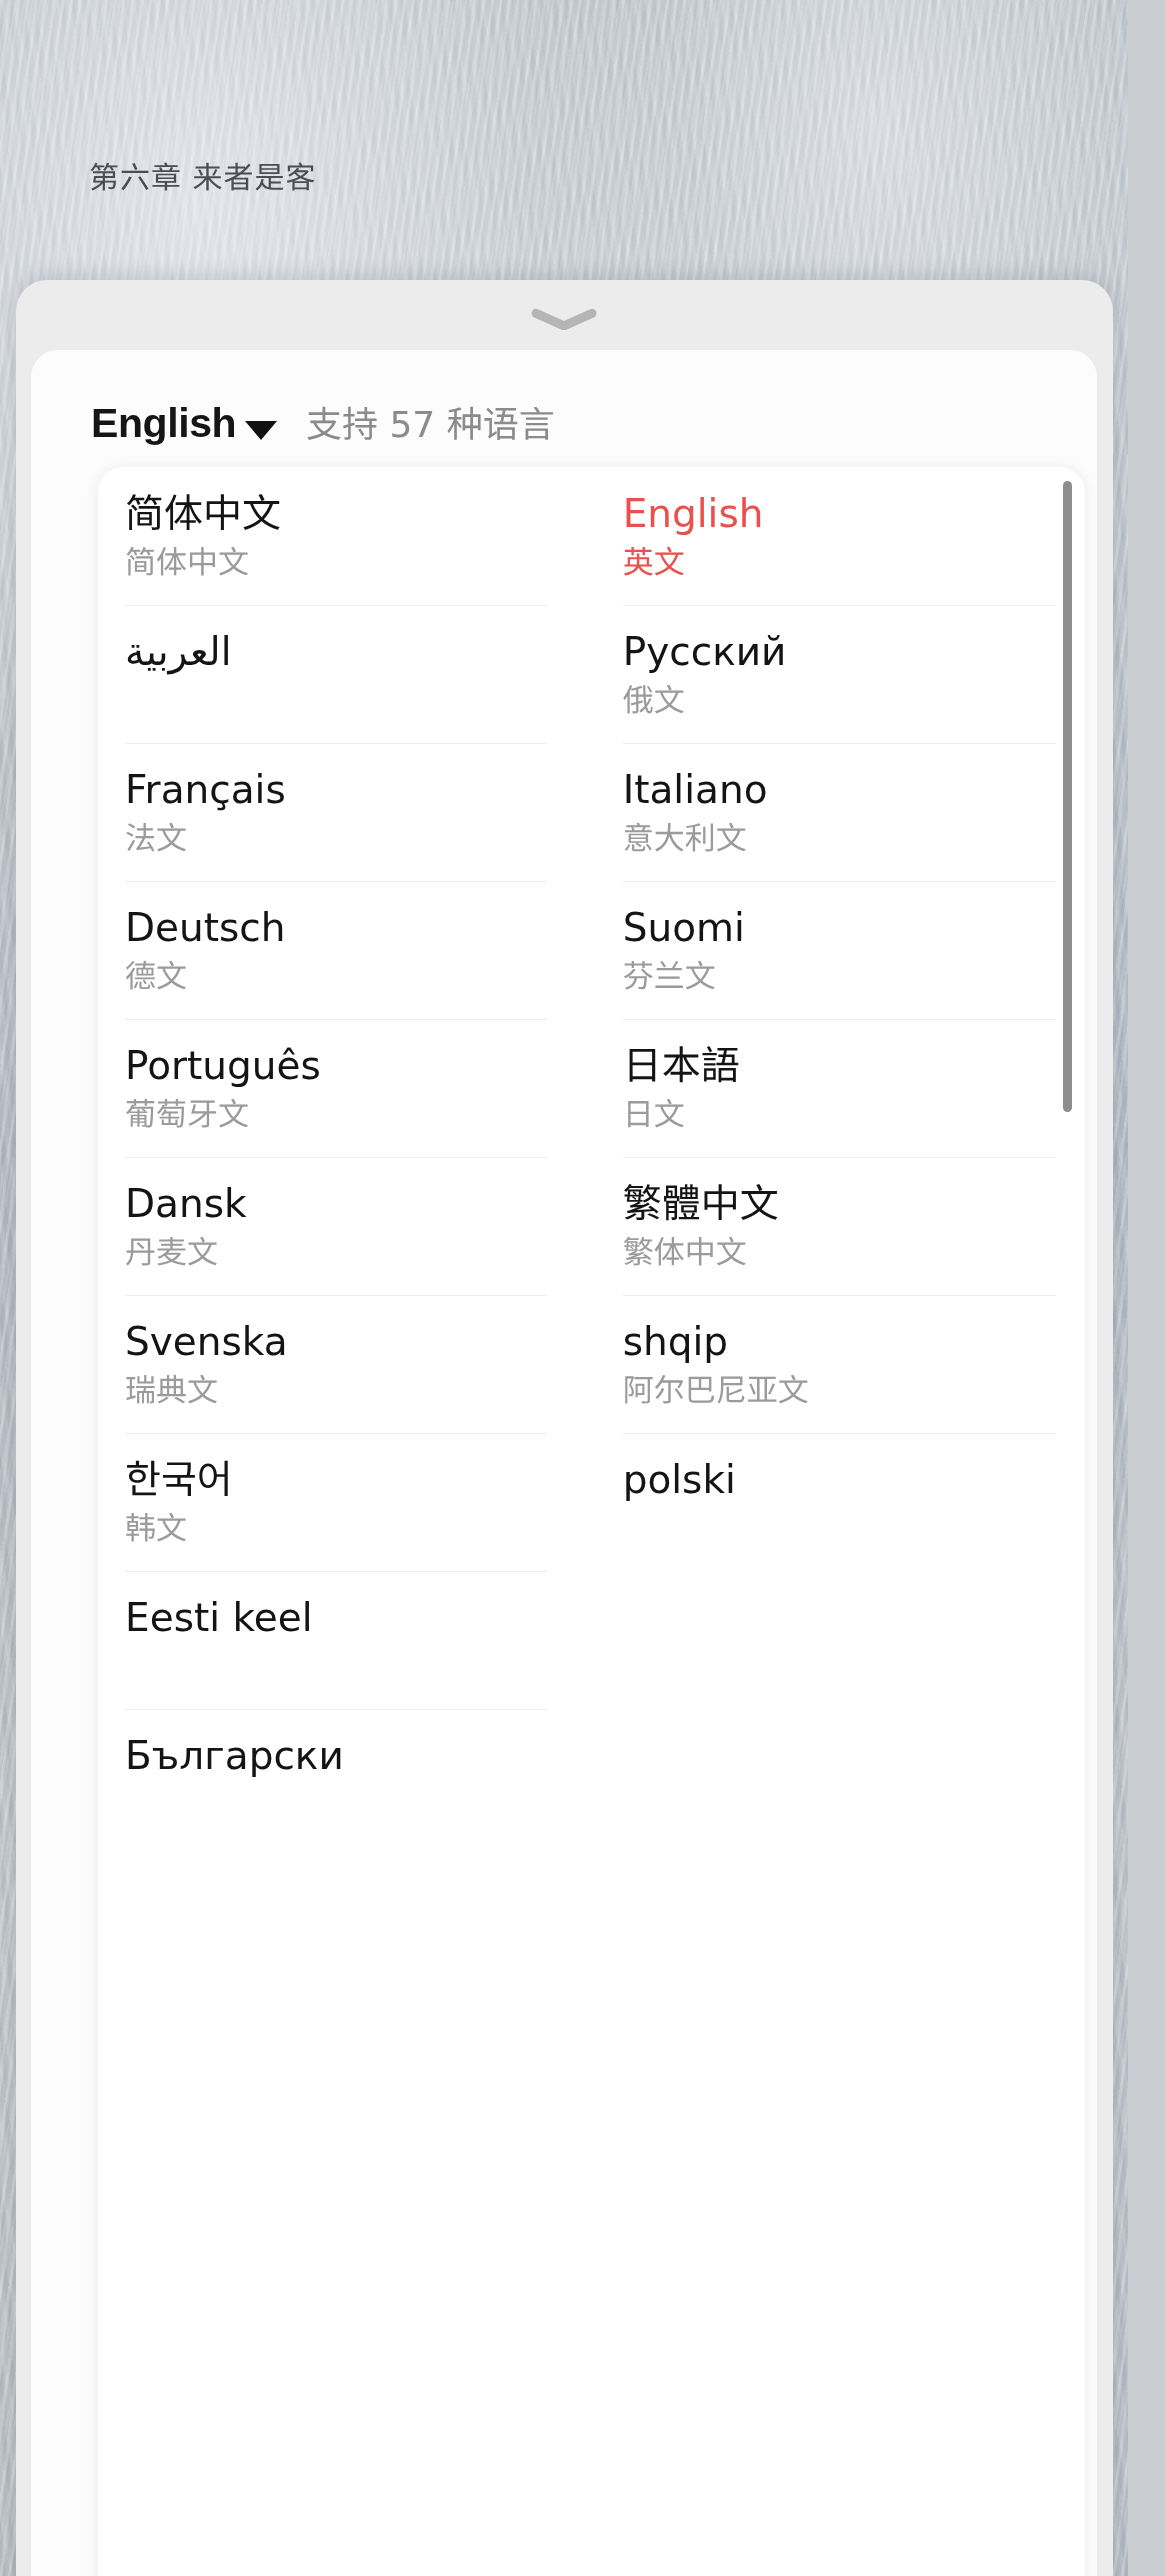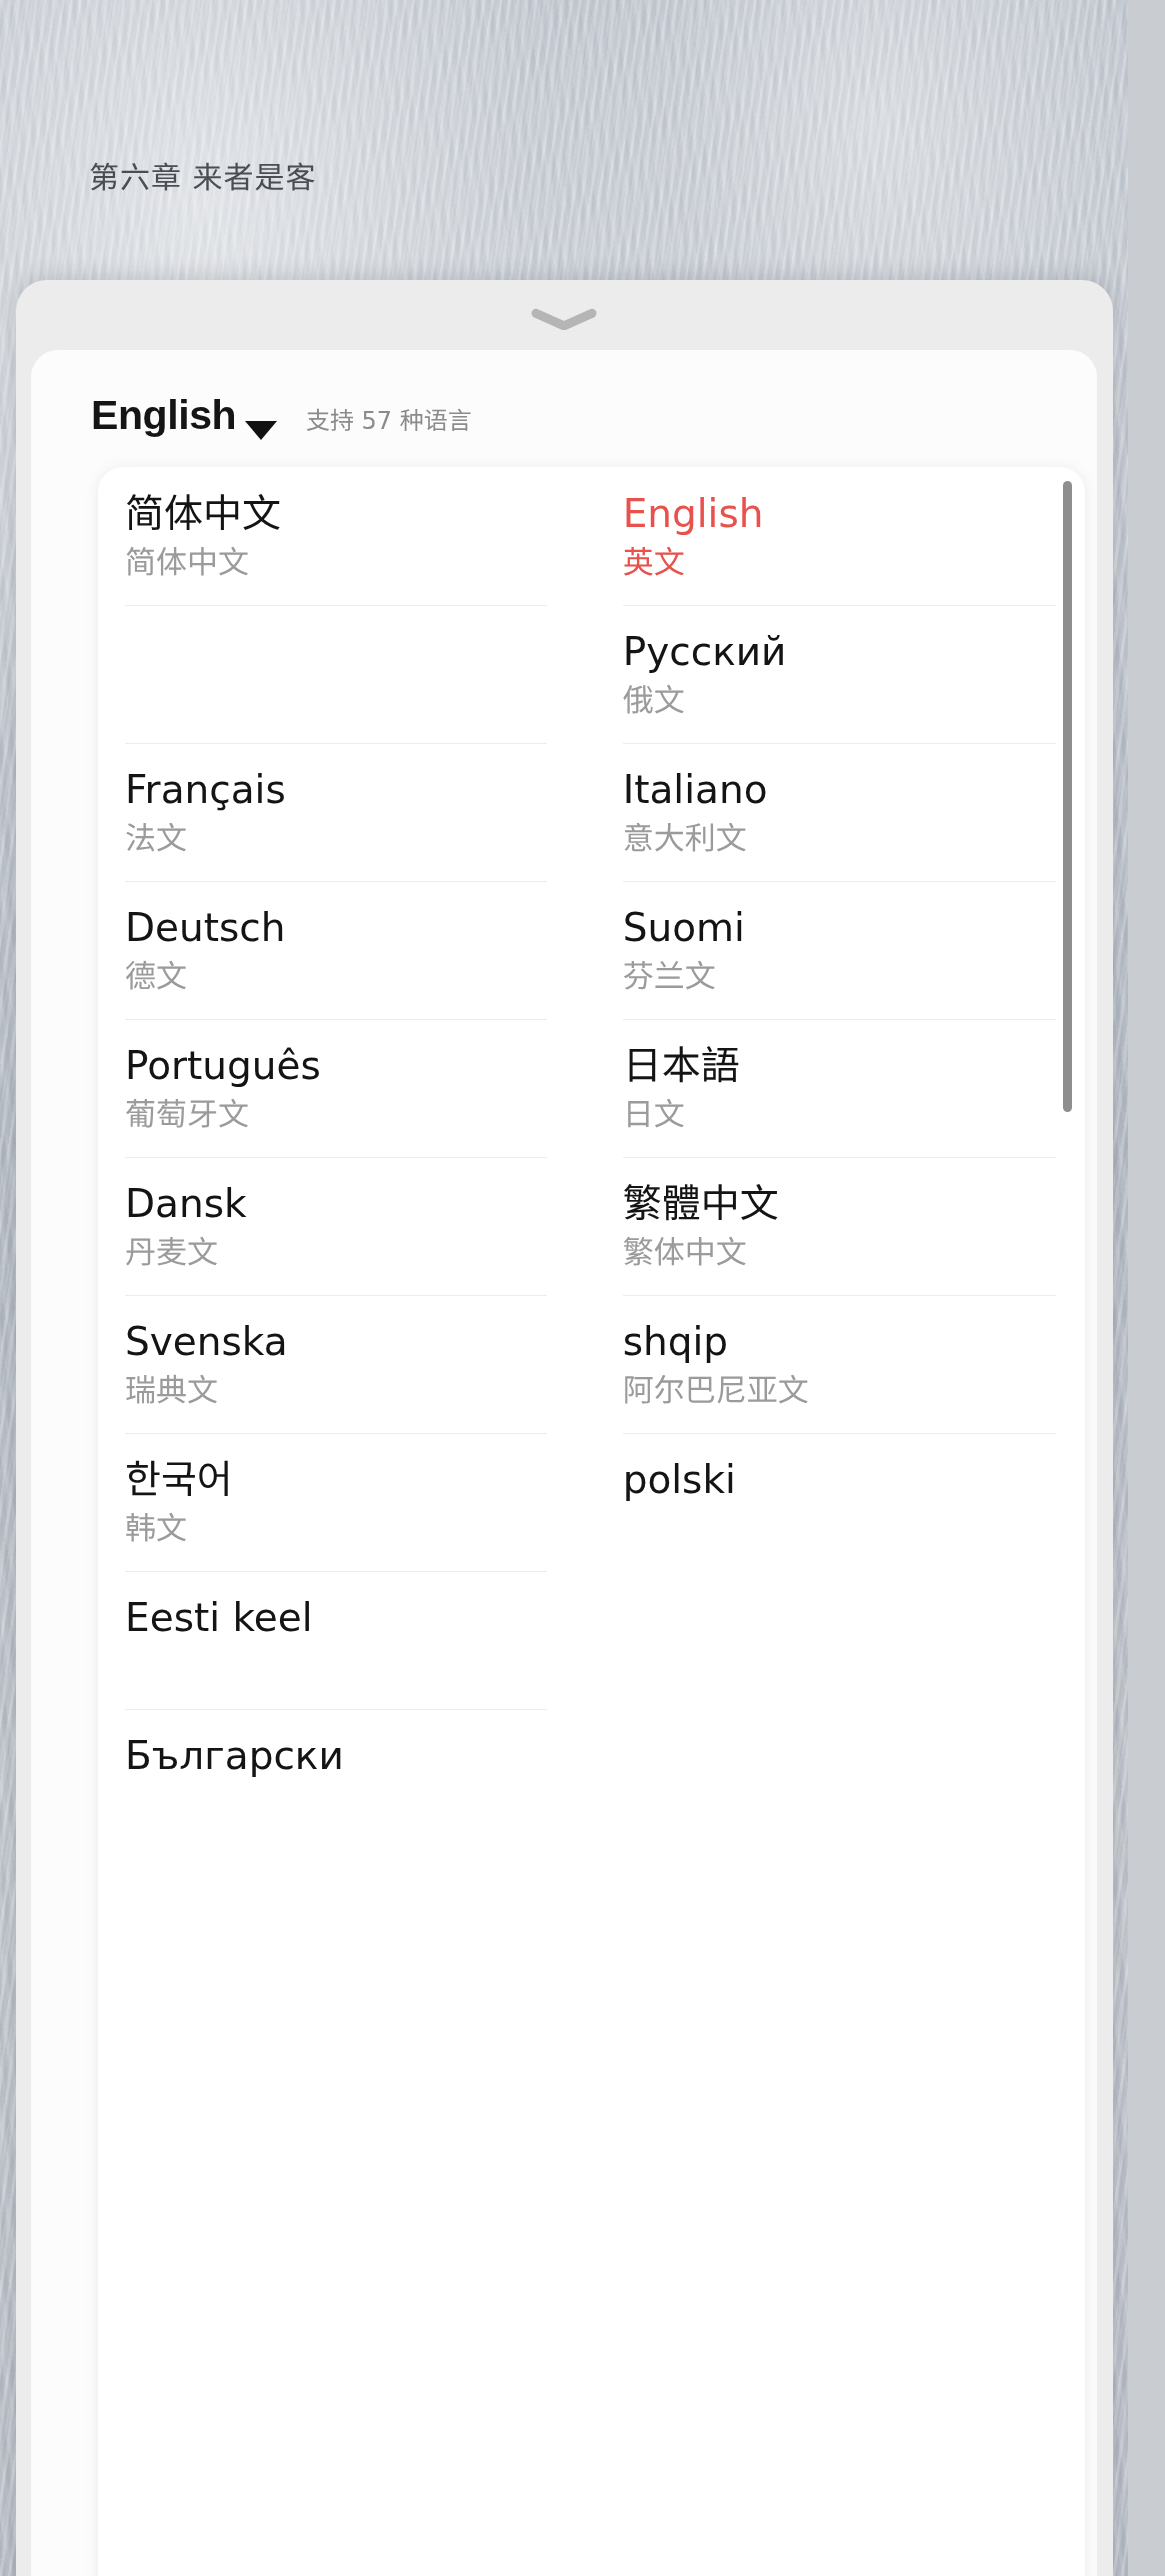--- a/index.html
+++ b/index.html
@@ -156,21 +156,21 @@
     width: 0; height: 0;
     border-left: 16.5px solid transparent;
     border-right: 16.5px solid transparent;
     border-top: 19.4px solid #111;
     align-self: center;
     position: relative;
     top: 3.9px;
   }
   .lang-count {
     margin-left: 29px;
-    font-size: 24px;
+    font-size: 36px;
     color: #8b8b8b;
     font-family: "DejaVu Sans", "Liberation Sans", sans-serif;
     white-space: nowrap;
   }
 
   
   .list-card {
     position: absolute;
     left: 67px;
     right: 11.7px;
@@ -282,20 +282,21 @@
       </div>
 
       <div class="list-card">
         <div class="list-grid">
           <div class="col-left" id="col-left">
               <div class="lang-item">
                 <div class="lang-native">简体中文</div>
                 <div class="lang-zh">简体中文</div>
               </div>
               <div class="lang-item">
+                <div class="lang-native">العربية</div>
               </div>
               <div class="lang-item">
                 <div class="lang-native">Français</div>
                 <div class="lang-zh">法文</div>
               </div>
               <div class="lang-item">
                 <div class="lang-native">Deutsch</div>
                 <div class="lang-zh">德文</div>
               </div>
               <div class="lang-item">

